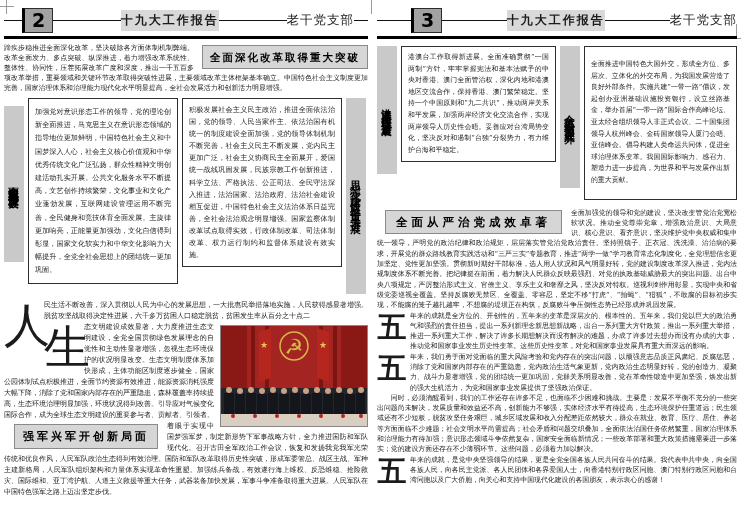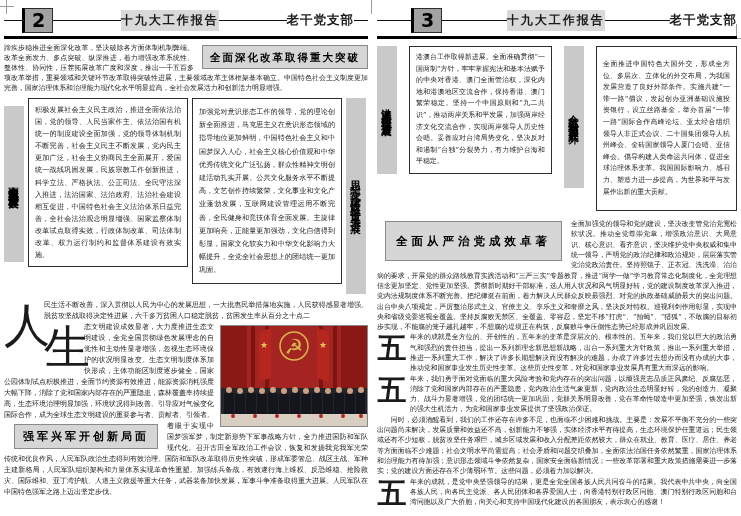--- a/index.html
+++ b/index.html
@@ -10,33 +10,33 @@
   .page-right{left:377px;width:360px;}
 
   
   .hdr{display:flex;align-items:center;height:26px;margin-top:7px;}
   .hdr .seg{border-top:1.6px solid #111;height:0;}
   .seg-a{width:18px;} .seg-b{flex:1;} .seg-c{width:14px;}
   .pagenum{width:27px;height:23px;background:#a2a2a2;border:1px solid #2c2c2c;border-left:3px solid #000;
            font-family:"DejaVu Sans","Liberation Sans",sans-serif;
            font-weight:bold;font-size:19px;line-height:22px;text-align:center;color:#000;}
   .hdr-title{background:#d9d9d9;padding:2px 0;font-weight:bold;font-size:12px;letter-spacing:2px;white-space:nowrap;}
-  .branch{font-weight:bold;font-size:12.5px;letter-spacing:1px;white-space:nowrap;}
+  .branch{font-weight:normal;font-size:12.5px;letter-spacing:1px;white-space:nowrap;}
   .hdr-rule{border-top:3px solid #000;margin-top:3px;}
 
   
   .crop{position:absolute;background:#9a9a9a;}
   .crop.v{width:1px;height:14px;} .crop.h{height:1px;width:14px;}
 
   
   .banner{background:#d6d6d6;border:1px solid #8a8a8a;font-weight:bold;color:#000;
           white-space:nowrap;display:inline-block;}
   .banner-reform{float:right;margin:2px 0 3px 8px;font-size:10.5px;letter-spacing:2px;padding:6px 7px;}
   .banner-army{float:left;margin:3px 9px 2px 10px;font-size:11px;letter-spacing:3px;padding:6px 8px;}
-  .banner-party{float:left;margin:2px 9px 2px 8px;font-size:11.5px;letter-spacing:4px;padding:14px 10px;}
+  .banner-party{float:left;margin:2px 9px 2px 8px;font-size:11.5px;letter-spacing:4px;padding:6px 10px;}
   .vbar{writing-mode:vertical-rl;text-orientation:upright;background:#c9c9c9;color:#000;
         font-weight:bold;font-size:10.5px;text-align:center;width:20px;
         display:flex;align-items:center;justify-content:center;}
 
   
   .boxrow{display:flex;align-items:flex-start;}
   .ibox{border:1.2px solid #2e2e2e;text-align:justify;}
 
   
   .intro{font-size:6.9px;line-height:10px;text-align:justify;margin-top:4px;}
@@ -70,25 +70,25 @@
     </div>
     <div class="hdr-rule"></div>
 
     <div class="intro">
       <span class="banner banner-reform">全面深化改革取得重大突破</span>
       <span>蹄疾步稳推进全面深化改革，坚决破除各方面体制机制弊端。改革全面发力、多点突破、纵深推进，着力增强改革系统性、整体性、协同性，压茬拓展改革广度和深度，推出一千五百多项改革举措，重要领域和关键环节改革取得突破性进展，主要领域改革主体框架基本确立。中国特色社会主义制度更加完善，国家治理体系和治理能力现代化水平明显提高，全社会发展活力和创新活力明显增强。</span>
     </div>
 
     <div class="boxrow" style="margin-top:5px;gap:4px;">
       <div class="vbar" style="height:156px;margin-top:8px;letter-spacing:1px;">全面深化改革取得重大突破</div>
+      <div class="ibox" style="width:136px;padding:6px 6px;font-size:7.1px;line-height:13.2px;">
+        <span>加强党对意识形态工作的领导，党的理论创新全面推进，马克思主义在意识形态领域的指导地位更加鲜明，中国特色社会主义和中国梦深入人心，社会主义核心价值观和中华优秀传统文化广泛弘扬，群众性精神文明创建活动扎实开展。公共文化服务水平不断提高，文艺创作持续繁荣，文化事业和文化产业蓬勃发展，互联网建设管理运用不断完善，全民健身和竞技体育全面发展。主旋律更加响亮，正能量更加强劲，文化自信得到彰显，国家文化软实力和中华文化影响力大幅提升，全党全社会思想上的团结统一更加巩固。</span>
+      </div>
       <div class="ibox" style="width:146px;padding:5px 6px;font-size:7.1px;line-height:12.1px;">
         <span>积极发展社会主义民主政治，推进全面依法治国，党的领导、人民当家作主、依法治国有机统一的制度建设全面加强，党的领导体制机制不断完善，社会主义民主不断发展，党内民主更加广泛，社会主义协商民主全面展开，爱国统一战线巩固发展，民族宗教工作创新推进，科学立法、严格执法、公正司法、全民守法深入推进，法治国家、法治政府、法治社会建设相互促进，中国特色社会主义法治体系日益完善，全社会法治观念明显增强。国家监察体制改革试点取得实效，行政体制改革、司法体制改革、权力运行制约和监督体系建设有效实施。</span>
-      </div>
-      <div class="ibox" style="width:136px;padding:6px 6px;font-size:7.1px;line-height:13.2px;">
-        <span>加强党对意识形态工作的领导，党的理论创新全面推进，马克思主义在意识形态领域的指导地位更加鲜明，中国特色社会主义和中国梦深入人心，社会主义核心价值观和中华优秀传统文化广泛弘扬，群众性精神文明创建活动扎实开展。公共文化服务水平不断提高，文艺创作持续繁荣，文化事业和文化产业蓬勃发展，互联网建设管理运用不断完善，全民健身和竞技体育全面发展。主旋律更加响亮，正能量更加强劲，文化自信得到彰显，国家文化软实力和中华文化影响力大幅提升，全党全社会思想上的团结统一更加巩固。</span>
       </div>
       <div class="vbar" style="height:196px;letter-spacing:4px;">思想文化建设取得重大进展</div>
     </div>
 
     <div class="bodytxt" style="margin-top:6px;">
       <span class="drop-big">人</span><span>民生活不断改善，深入贯彻以人民为中心的发展思想，一大批惠民举措落地实施，人民获得感显著增强。脱贫攻坚战取得决定性进展，六千多万贫困人口稳定脱贫，贫困发生率从百分之十点二</span><svg class="photo" width="146" height="100" viewBox="0 0 146 100" xmlns="http://www.w3.org/2000/svg">
           <rect x="0" y="0" width="146" height="100" fill="#a32420"></rect>
           <rect x="0" y="0" width="26" height="100" fill="#8a1815"></rect>
           <rect x="120" y="0" width="26" height="100" fill="#8a1815"></rect>
           <rect x="30" y="0" width="4" height="70" fill="#7c1412"></rect>
@@ -157,21 +157,21 @@
     <div class="hdr">
       <span class="seg seg-a" style="width:34px;"></span>
       <span class="pagenum">3</span>
       <span class="seg seg-b"></span>
       <span class="hdr-title">十九大工作报告</span>
       <span class="seg seg-b"></span>
       <span class="branch">老干党支部</span>
     </div>
     <div class="hdr-rule"></div>
 
-    <div class="boxrow" style="margin-top:7px;gap:12px;">
+    <div class="boxrow" style="margin-top:7px;gap:4px;">
       <div class="vbar" style="height:128px;letter-spacing:2px;">港澳台工作取得新进展</div>
       <div class="ibox" style="width:148px;padding:5px 6px;font-size:6.9px;line-height:11.6px;">
         <span>港澳台工作取得新进展。全面准确贯彻“一国两制”方针，牢牢掌握宪法和基本法赋予的中央对香港、澳门全面管治权，深化内地和港澳地区交流合作，保持香港、澳门繁荣稳定。坚持一个中国原则和“九二共识”，推动两岸关系和平发展，加强两岸经济文化交流合作，实现两岸领导人历史性会晤。妥善应对台湾局势变化，坚决反对和遏制“台独”分裂势力，有力维护台海和平稳定。</span>
       </div>
       <div class="vbar" style="height:142px;letter-spacing:2px;">全方位外交布局深入展开</div>
       <div class="ibox" style="width:146px;padding:12px 6px;font-size:6.9px;line-height:11.6px;">
         <span>全面推进中国特色大国外交，形成全方位、多层次、立体化的外交布局，为我国发展营造了良好外部条件。实施共建“一带一路”倡议，发起创办亚洲基础设施投资银行，设立丝路基金，举办首届“一带一路”国际合作高峰论坛、亚太经合组织领导人非正式会议、二十国集团领导人杭州峰会、金砖国家领导人厦门会晤、亚信峰会。倡导构建人类命运共同体，促进全球治理体系变革。我国国际影响力、感召力、塑造力进一步提高，为世界和平与发展作出新的重大贡献。</span>
       </div>
     </div>
 

